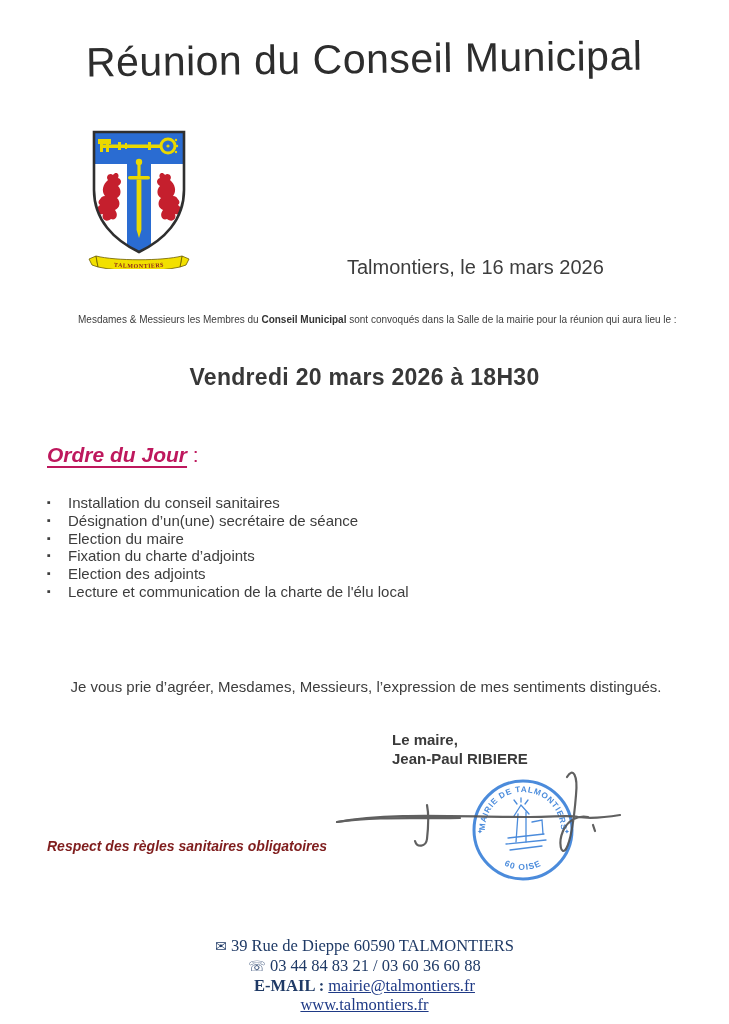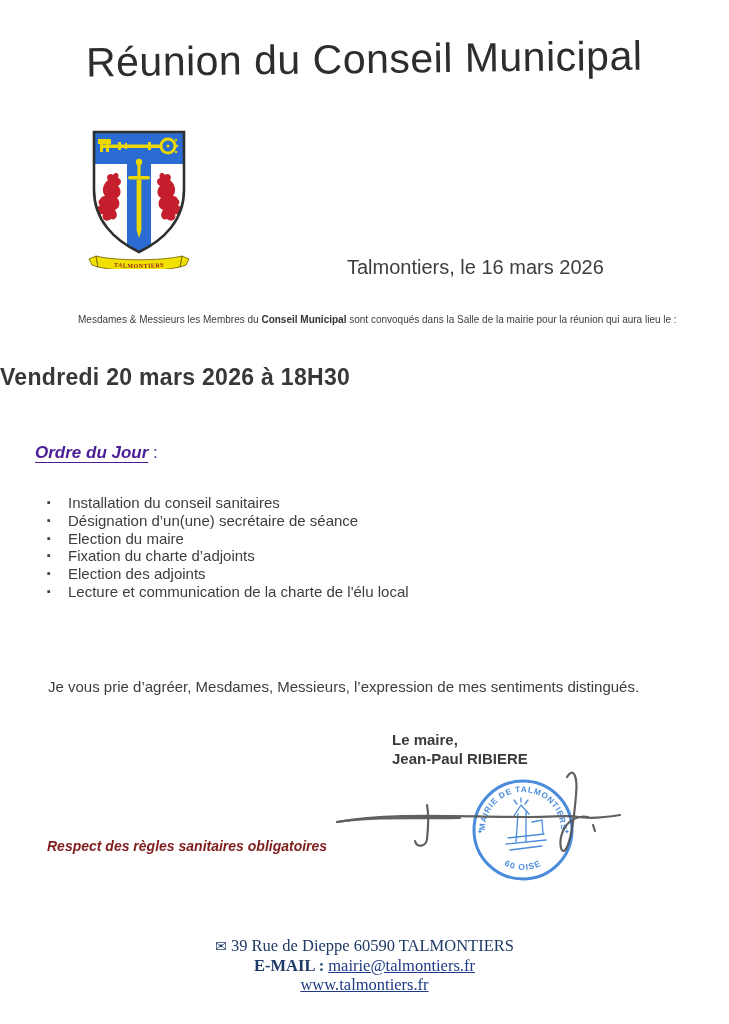--- a/index.html
+++ b/index.html
@@ -17,38 +17,38 @@
     white-space:nowrap;
   }
   .crest{position:absolute;left:88px;top:127px;width:102px;height:142px;}
   .dateline{position:absolute;left:347px;top:256px;font-size:20px;color:#3d3d3d;}
   .intro{
     position:absolute;left:44px;top:309px;width:650px;
     font-size:10px;line-height:21px;text-indent:34px;
   }
   .intro b{color:#333;}
   .meeting-heading{
-    position:absolute;left:0;top:364px;width:729px;text-align:left;
+    position:absolute;left:0;top:364px;width:729px;text-align:center;
     font-size:23px;font-weight:bold;color:#383838;letter-spacing:0.3px;
   }
   .agenda-title{
-    position:absolute;left:35px;top:443px;
-    font-size:17px;font-weight:bold;font-style:italic;color:#4c1d95;
+    position:absolute;left:47px;top:443px;
+    font-size:21px;font-weight:bold;font-style:italic;color:#be185d;
   }
   .agenda-title .underlined{text-decoration:underline;text-underline-offset:4px;}
   .agenda-title .colon{font-style:normal;font-weight:normal;}
   .agenda-list{
     position:absolute;left:47px;top:494px;margin:0;padding:0;list-style:none;
     font-size:15px;line-height:17.8px;
   }
   .agenda-list li{position:relative;padding-left:21px;}
   .agenda-list li::before{
     content:"▪";position:absolute;left:0;top:0;font-size:11px;color:#3d3d3d;
   }
-  .closing{position:absolute;left:48px;top:678px;width:650px;font-size:15px;}
+  .closing{position:absolute;left:41px;top:678px;width:650px;font-size:15px;text-align:center;}
   .sig-block{
     position:absolute;left:392px;top:730px;
     font-size:15px;font-weight:bold;line-height:19px;color:#3a3a3a;
   }
   .stamp{position:absolute;left:468px;top:776px;width:112px;height:112px;opacity:0.92;}
   .signature{position:absolute;left:330px;top:765px;width:300px;height:110px;}
   .note{
     position:absolute;left:47px;top:838px;
     font-size:14px;font-weight:bold;font-style:italic;color:#7f1d1d;
   }
@@ -182,17 +182,18 @@
       <path d="M97,40 C99,50 98,65 97,74 C96,82 87,83 85,76"></path>
       <path d="M237,12 C243,2 248,10 246,30 C244,55 241,75 236,84 C231,91 228,78 233,66 C238,55 248,50 258,52"></path>
       <path d="M263,60 L265,66"></path>
     </g>
   </svg>
 
   <div class="note">Respect des règles sanitaires obligatoires</div>
 
   <div class="footer">
     <div class="line"><span class="glyph">✉</span> <span>39 Rue de Dieppe 60590 TALMONTIERS</span></div>
+    <div class="line"><span class="glyph">☏</span> <span>03 44 84 83 21 / 03 60 36 60 88</span></div>
     <div class="line"><b>E-MAIL : </b><a>mairie@talmontiers.fr</a></div>
     <div class="line"><a>www.talmontiers.fr</a></div>
   </div>
 
 </div>
 
 </body></html>

